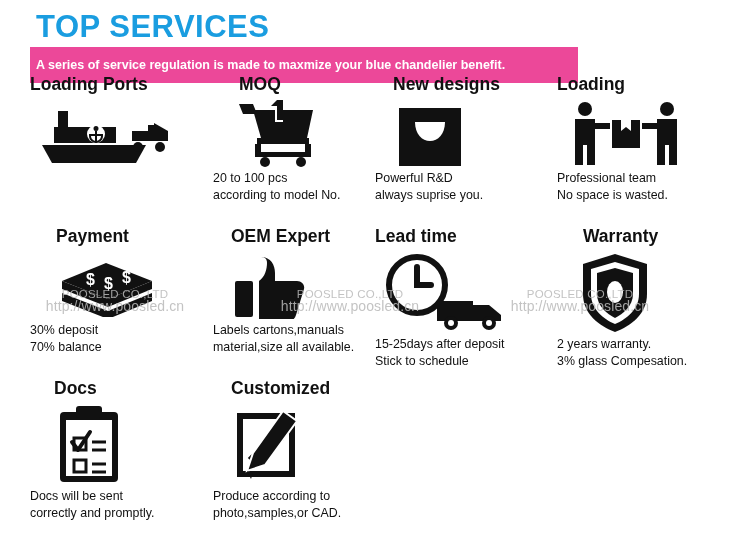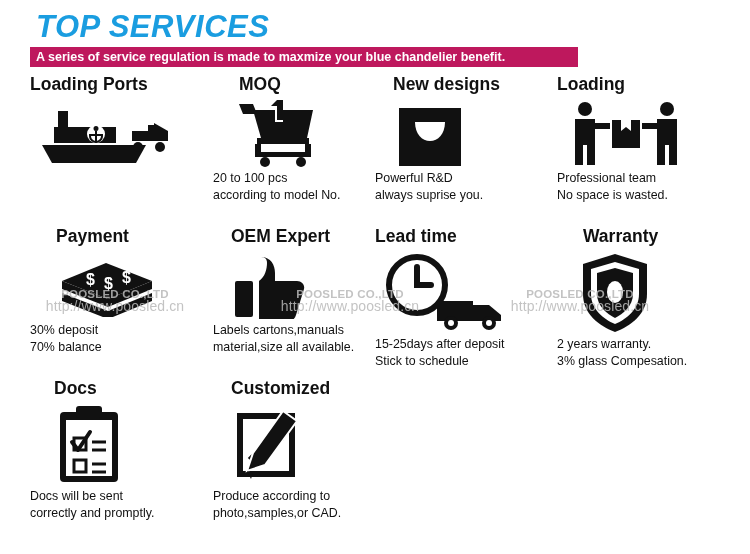--- a/index.html
+++ b/index.html
@@ -25,31 +25,30 @@
   }
 
   
   .header {
     position: relative;
     height: 58px;
   }
   .main-title {
     font-size: 31px;
     font-weight: bold;
-    font-style: italic;
     color: #1a9de0;
     letter-spacing: 0.5px;
     line-height: 34px;
     margin: 0;
     padding: 2px 0 0 6px;
   }
   .subtitle-bar {
     margin-top: 3px;
-    background: #be185d;
-    height: 20px;
+    background: #ec4899;
+    height: 36px;
     width: 548px;
     display: flex;
     align-items: center;
     padding-left: 6px;
     box-sizing: border-box;
   }
   .subtitle-bar span {
     color: #ffffff;
     font-size: 12.5px;
     font-weight: bold;
@@ -108,21 +107,21 @@
   .watermark {
     position: absolute;
     pointer-events: none;
     text-align: center;
     color: #b9b9b9;
     opacity: 0.85;
     user-select: none;
   }
   .wm-main {
     font-size: 11.5px;
-    font-weight: bold;
+    font-weight: normal;
     letter-spacing: 0.2px;
     line-height: 13px;
     white-space: nowrap;
   }
   .wm-sub {
     font-size: 14px;
     line-height: 11px;
     letter-spacing: 0.1px;
     white-space: nowrap;
   }

